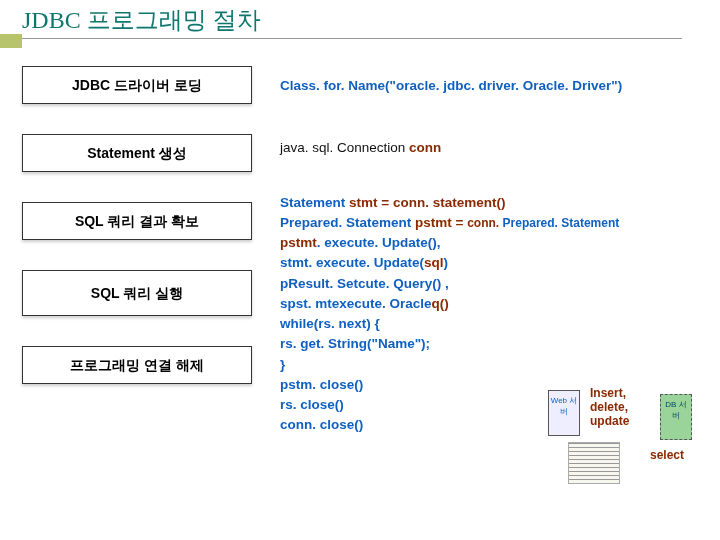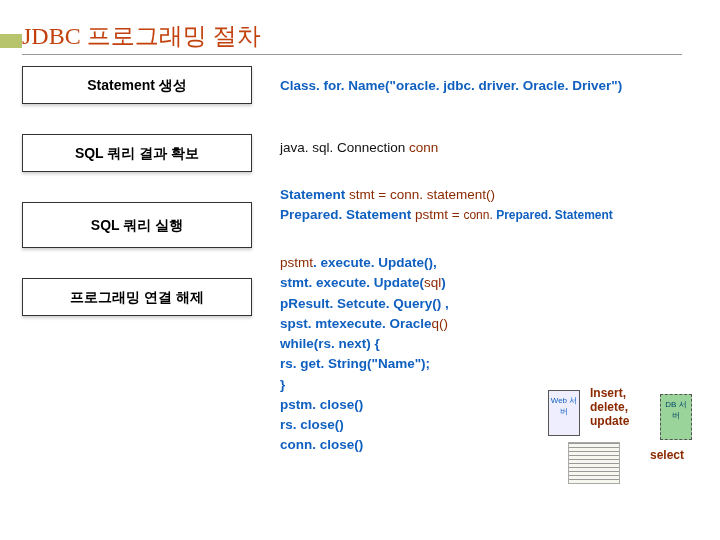--- a/index.html
+++ b/index.html
@@ -1,48 +1,49 @@
 <!DOCTYPE html>
 <html><head>
 <meta charset="utf-8">
 <style>
 html,body{margin:0;padding:0;width:720px;height:540px;background:#fff;font-family:Arial,"Malgun Gothic",sans-serif;overflow:hidden}
 .slide{position:relative;width:720px;height:540px}
-.title{position:absolute;left:22px;top:20px;font-size:24px;color:#c2410c;font-family:Georgia,serif;border-bottom:1px solid #999;padding-bottom:2px;width:660px}
+.title{position:absolute;left:22px;top:4px;font-size:24px;color:#0f766e;font-family:Georgia,serif;border-bottom:1px solid #999;padding-bottom:2px;width:660px}
 .accent{position:absolute;left:0;top:34px;width:22px;height:14px;background:#b7c46c}
 .boxes{position:absolute;left:22px;top:66px;width:230px}
 .box{width:228px;height:36px;border:1px solid #333;margin-bottom:30px;text-align:center;line-height:36px;font-weight:bold;font-size:14px;background:#fff;box-shadow:0 2px 3px rgba(0,0,0,0.2)}
 .box.high{height:44px;line-height:44px}
 .rcol{position:absolute;left:280px;top:70px;width:440px;font-size:13.5px;line-height:1.5}
 .r1{margin-top:6px}
 .r2{margin-top:42px}
-.r3{margin-top:26px}
-.r4{margin-top:28px}
+.r3{margin-top:34px}
+.r4{}
 .blue{color:#1060c0;font-weight:bold}
-.maroon{color:#8b2a00;font-weight:normal}
+.maroon{color:#8b2a00;font-weight:bold}
 .black{color:#111}
 .small{font-size:12px}
 .dia{position:absolute;left:540px;top:390px;width:180px;height:110px}
 .srv{position:absolute;border:1px solid #555;width:30px;height:40px;background:#eef;text-align:center;font-size:8px;color:#1060c0;padding-top:4px}
 .web{left:8px;top:0}
 .db{left:120px;top:4px;background:#9bd49b;border-style:dashed;color:#046}
 .lbl{position:absolute;font-size:12px;color:#8b2a00;font-weight:bold}
 .ins{left:50px;top:-4px;width:60px}
 .sel{left:110px;top:58px}
 .doc{position:absolute;left:28px;top:52px;width:50px;height:40px;border:1px solid #aaa;background:#f7f7f0;font-size:5px;line-height:1}
 .doc::before{content:"";display:block;height:100%;background:repeating-linear-gradient(#999 0 1px,transparent 1px 4px)}
 </style>
 </head>
 <body>
 <div class="slide">
 
 <div class="accent"></div>
 <div class="title">JDBC 프로그래밍 절차</div>
 
 <div class="boxes">
+  <div class="box">JDBC 드라이버 로딩</div>
   <div class="box">Statement 생성</div>
   <div class="box">SQL 쿼리 결과 확보</div>
   <div class="box high">SQL 쿼리 실행</div>
   <div class="box">프로그래밍 연결 해제</div>
 </div>
 
 <div class="rcol">
   <div class="r1"><span class="blue">Class. for. Name("oracle. jdbc. driver. Oracle. Driver")</span></div>
 
   <div class="r2">

